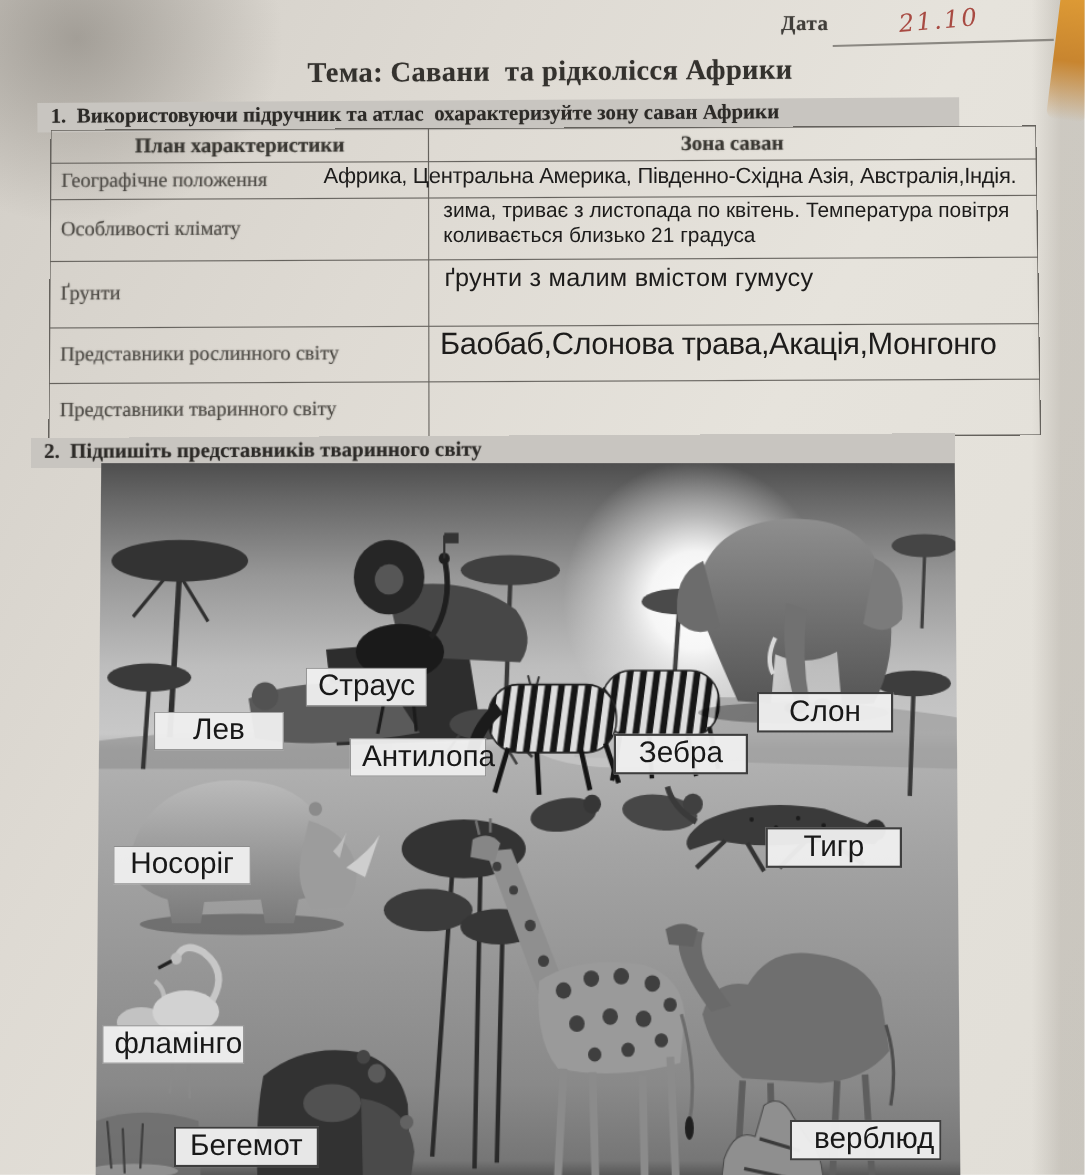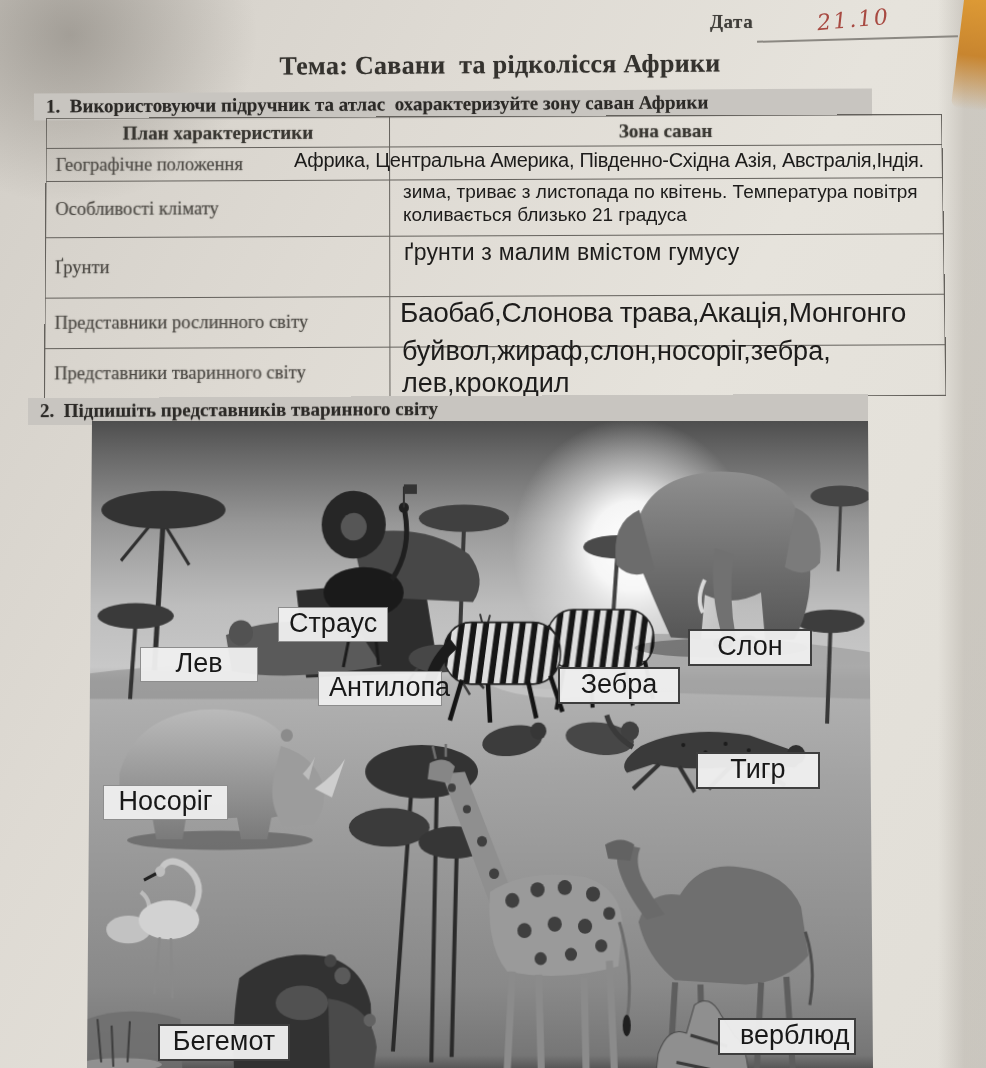--- a/index.html
+++ b/index.html
@@ -101,22 +101,20 @@
             <td class="rowlabel">Представники тваринного світу</td>
             <td></td>
           </tr>
     </tbody>
       </table>
     <div class="answer a0">Африка, Центральна Америка, Південно-Східна Азія, Австралія,Індія.</div>
     <div class="answer a1">зима, триває з листопада по квітень. Температура повітря
 коливається близько 21 градуса</div>
     <div class="answer a2">ґрунти з малим вмістом гумусу</div>
     <div class="answer a3">Баобаб,Слонова трава,Акація,Монгонго</div>
-    <div class="answer a4">буйвол,жираф,слон,носоріг,зебра,
-лев,крокодил</div>
   </div>
 
   <div class="band band2">2.  Підпишіть представників тваринного світу</div>
 
   <div class="savanna">
     <svg viewBox="0 0 776 645" preserveAspectRatio="none">
       <defs>
         <linearGradient id="sky" x1="0" y1="0" x2="0" y2="1">
           <stop offset="0" stop-color="#4e4e4e"></stop>
             <stop offset=".05" stop-color="#686868"></stop>
@@ -333,17 +331,18 @@
 
       <rect x="0" y="627" width="776" height="18" fill="#060606"></rect>
     </svg>
 
     <div class="alabel" style="left:186px;top:186px;width:88px;">Страус</div>
     <div class="alabel" style="left:48px;top:226px;width:96px;">Лев</div>
     <div class="alabel" style="left:226px;top:250px;width:102px;">Антилопа</div>
     <div class="alabel bordered" style="left:466px;top:246px;width:98px;">Зебра</div>
     <div class="alabel bordered" style="left:596px;top:208px;width:100px;">Слон</div>
     <div class="alabel bordered" style="left:604px;top:331px;width:100px;">Тигр</div>
-    <div class="alabel" style="left:11px;top:364px;width:103px;">Носоріг</div>
+    <div class="alabel" style="left:11px;top:348px;width:103px;">Носоріг</div>
+    <div class="alabel" style="left:1px;top:511px;width:107px;">фламінго</div>
     <div class="alabel bordered" style="left:66px;top:603px;width:108px;">Бегемот</div>
     <div class="alabel bordered" style="left:626px;top:597px;width:104px;padding-left:20px;">верблюд</div>
   </div>
 </div>
 
 </body></html>

